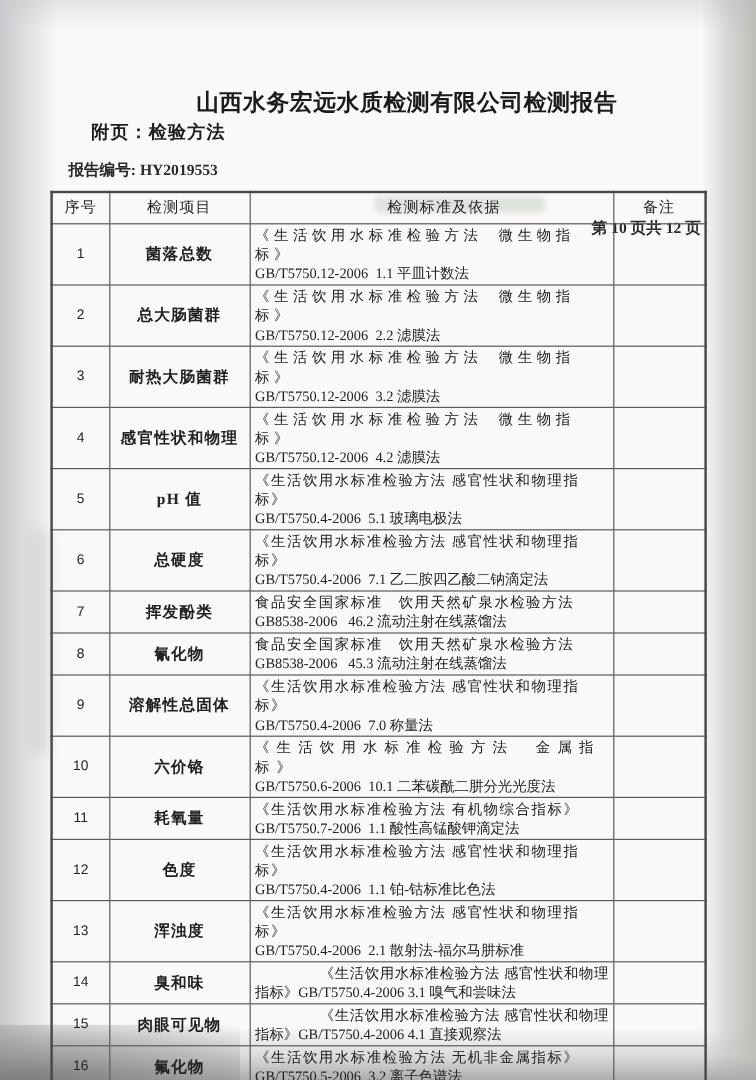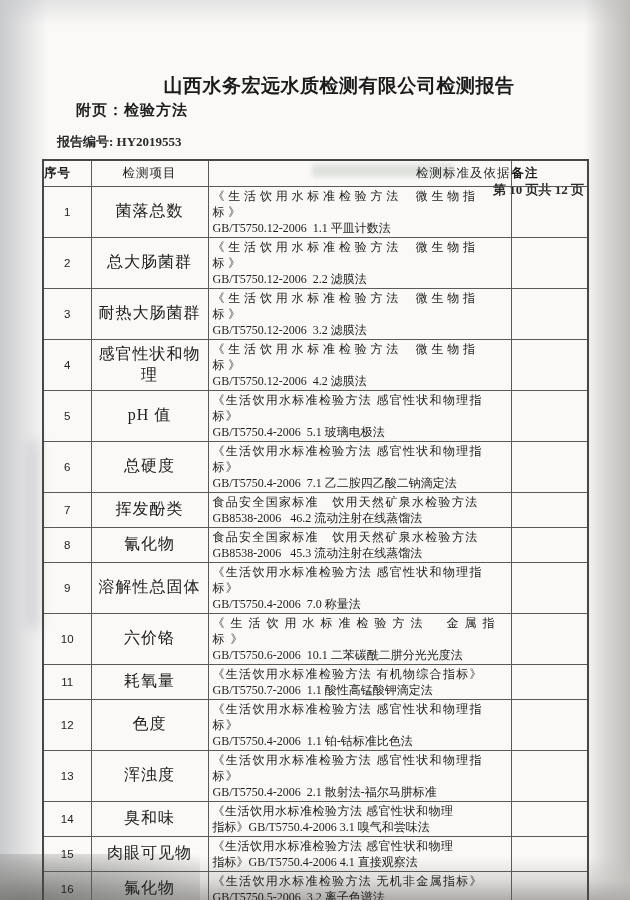--- a/index.html
+++ b/index.html
@@ -35,33 +35,33 @@
                   border-collapse:collapse; table-layout:fixed;
                   font-size:12px; color:#222; background:transparent; }
   table.methods col.c1 { width:48px; }
   table.methods col.c2 { width:117px; }
   table.methods col.c3 { width:303px; }
   table.methods col.c4 { width:77px; }
   table.methods th, table.methods td { border:1px solid #5a5a5a; vertical-align:middle; }
   table.methods { border:2px solid #474747; }
   thead tr { height:26px; }
   thead th { font-weight:normal; font-size:12.5px; letter-spacing:1px; color:#1f1f1f; }
-  thead th.h-no, thead th.h-remark { text-align:left;font-weight:bold; }
+  thead th.h-no, thead th.h-remark { text-align:center; }
   thead th.h-item { text-align:center; }
-  thead th.h-std { text-align:right; padding-left:21px; }
+  thead th.h-std { text-align:center; padding-left:21px; }
 
   tbody tr.trow { height:34.5px; }
   td.c-no { text-align:center; font-family:"Liberation Sans","DejaVu Sans",sans-serif; font-size:11.5px; }
-  td.c-item { text-align:center; letter-spacing:1px; font-size:16px; }
+  td.c-item { text-align:center; letter-spacing:1px; font-size:13px;font-weight:bold; }
   td.c-std { padding:1px 3px 1px 4px; }
   td.c-std .l1, td.c-std .l2 { line-height:16px; white-space:pre-wrap; }
   td.c-std .l1.wide  { letter-spacing:3.8px; }
   td.c-std .l1.xwide { letter-spacing:6px; }
   td.c-std .l1.med   { letter-spacing:1.3px; }
-  td.c-std .l1.center{ text-align:left; letter-spacing:.5px; }
+  td.c-std .l1.center{ text-align:right; letter-spacing:.5px; }
   td.c-remark { }
 </style>
 </head>
 <body>
 
 <div class="sheet">
 
   <div class="scan-top"></div>
   <div class="scan-left"></div>
   <div class="scan-right"></div>

